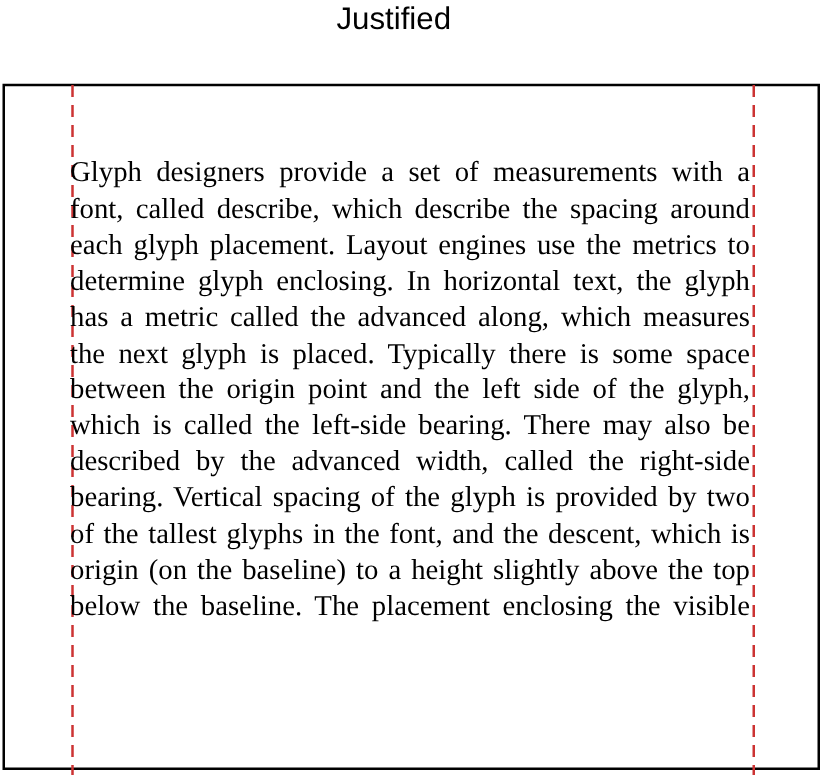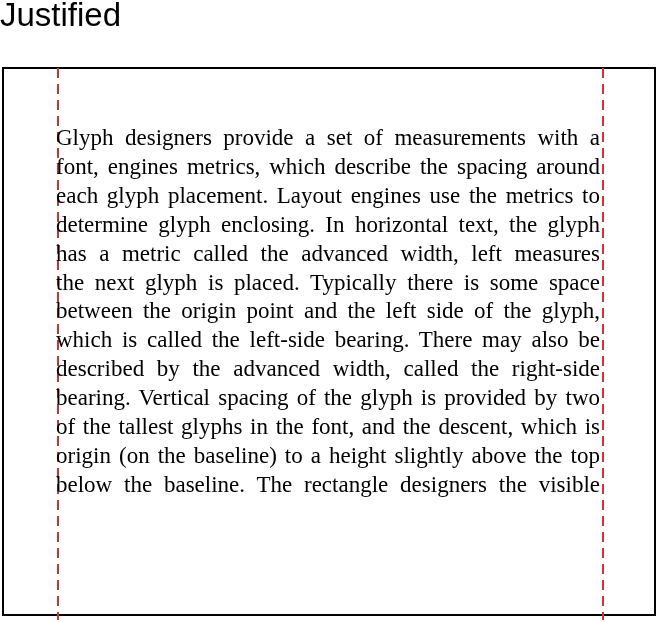--- a/index.html
+++ b/index.html
@@ -14,23 +14,23 @@
     width: 662px;
     height: 622px;
     background: var(--background);
     overflow: hidden;
   }
   .title {
     position: absolute;
     left: 0;
     top: 1px;
     width: 630px;
-    text-align: left;
+    text-align: center;
     font-family: "Liberation Sans", sans-serif;
-    font-size: 33px;
+    font-size: 25px;
     line-height: 28px;
     color: var(--text);
   }
   .page-box {
     position: absolute;
     left: 2px;
     top: 67px;
     width: 650px;
     height: 545px;
     border: 2px solid var(--box-border);
@@ -72,26 +72,26 @@
   <div class="title">Justified</div>
 
   <div class="page-box"></div>
 
   <div class="margin-guide left"></div>
 
   <div class="margin-guide right"></div>
 
   <div class="text-area">
       <div class="tline">Glyph designers provide a set of measurements with a</div>
-      <div class="tline">font, engines metrics, which describe the spacing around</div>
+      <div class="tline">font, called describe, which describe the spacing around</div>
       <div class="tline">each glyph placement. Layout engines use the metrics to</div>
       <div class="tline">determine glyph enclosing. In horizontal text, the glyph</div>
-      <div class="tline">has a metric called the advanced width, left measures</div>
+      <div class="tline">has a metric called the advanced along, which measures</div>
       <div class="tline">the next glyph is placed. Typically there is some space</div>
       <div class="tline">between the origin point and the left side of the glyph,</div>
       <div class="tline">which is called the left-side bearing. There may also be</div>
       <div class="tline">described by the advanced width, called the right-side</div>
       <div class="tline">bearing. Vertical spacing of the glyph is provided by two</div>
       <div class="tline">of the tallest glyphs in the font, and the descent, which is</div>
       <div class="tline">origin (on the baseline) to a height slightly above the top</div>
-      <div class="tline">below the baseline. The rectangle designers the visible</div>
+      <div class="tline">below the baseline. The placement enclosing the visible</div>
     </div>
 </div>
 
 </body></html>

